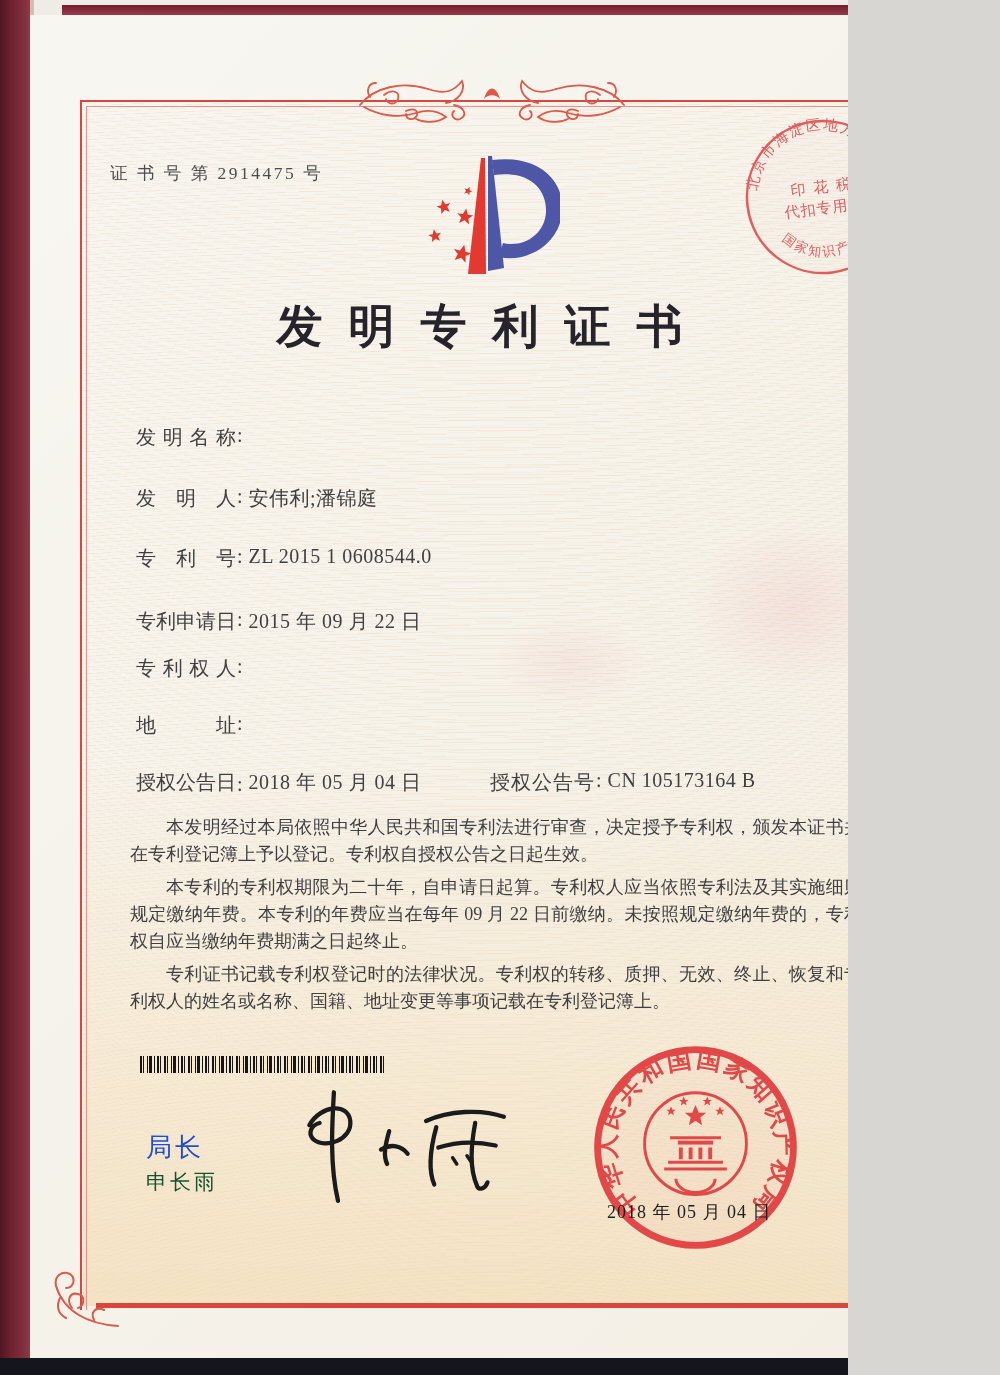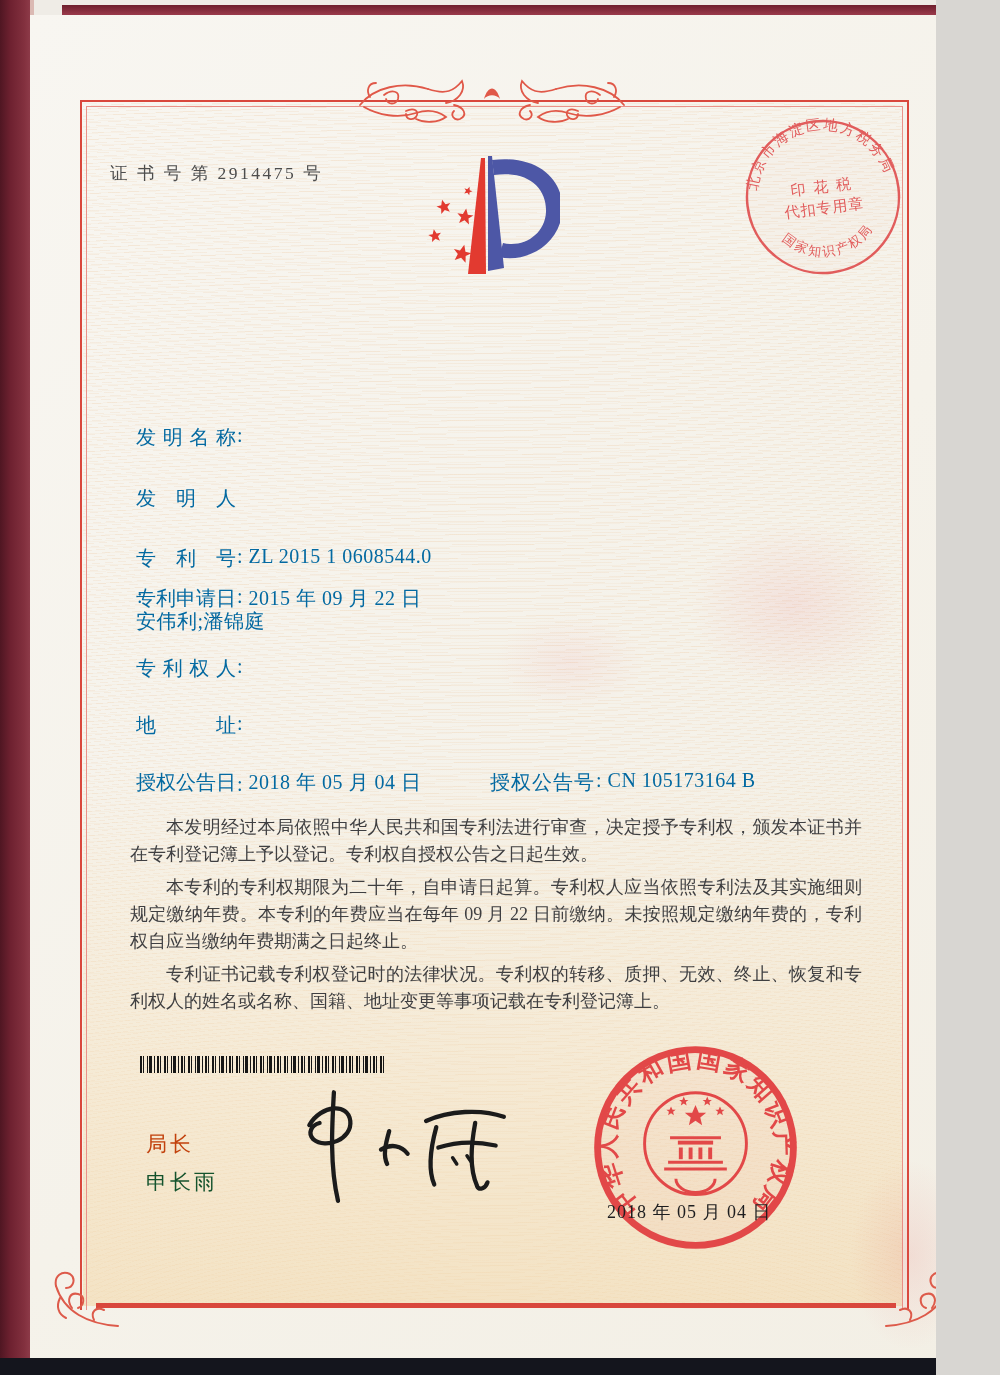--- a/index.html
+++ b/index.html
@@ -1,16 +1,16 @@
 <!DOCTYPE html>
 <html><head>
 <meta charset="utf-8">
 <style>
   html,body{margin:0;padding:0;background:#d8d6d2;}
-  .page{position:relative;width:936px;height:1375px;overflow:hidden;
+  .page{position:relative;width:848px;height:1375px;overflow:hidden;
         font-family:"Liberation Serif","DejaVu Serif",serif;background:#efece6;}
   
   .book-left{position:absolute;left:0;top:0;width:30px;height:1375px;
     background:linear-gradient(90deg,#4f1622 0%,#6e2130 35%,#82303e 80%,#8d3a48 100%);}
   .book-left-hl{position:absolute;left:30px;top:0;width:4px;height:1375px;background:#d9ab a4;
     background:#d3a49c;opacity:.7;}
   .book-top{position:absolute;left:62px;top:5px;width:938px;height:10px;
     background:linear-gradient(180deg,#6f1f2d,#9a3a4b);}
   .book-right{position:absolute;left:973px;top:10px;width:7px;height:1352px;
     background:linear-gradient(90deg,#8f3240,#a84856);}
@@ -35,34 +35,34 @@
     background:radial-gradient(closest-side,rgba(231,128,140,.14),rgba(231,128,140,0));}
   .smudge2{left:495px;top:615px;width:150px;height:95px;
     background:radial-gradient(closest-side,rgba(231,128,140,.10),rgba(231,128,140,0));}
   .smudge3{left:850px;top:1160px;width:120px;height:190px;
     background:radial-gradient(closest-side,rgba(224,90,90,.13),rgba(224,90,90,0));}
   
   .cert-no{position:absolute;left:110px;top:161px;font-size:17.5px;letter-spacing:2.5px;color:#4d4d4d;}
   .logo{position:absolute;left:410px;top:150px;width:150px;height:140px;}
   .title{position:absolute;left:80px;top:296px;width:825px;text-align:center;
     font-size:46px;font-weight:600;letter-spacing:26px;color:#26242a;}
-  .field{position:absolute;left:136px;font-size:20px;color:#0369a1;display:flex;align-items:flex-start;}
+  .field{position:absolute;left:136px;font-size:20px;color:#404040;display:flex;align-items:flex-start;}
   .field .lbl{display:inline-block;width:100px;text-align:justify;text-align-last:justify;flex:0 0 100px;}
   .field .col{margin:0 6px 0 1px;}
   .field .val{letter-spacing:.5px;}
-  .f-name{top:424px;} .f-inventor{top:485px;flex-direction:column;} .f-patno{top:545px;}
-  .f-filing{top:585px;} .f-patentee{top:655px;}
+  .f-name{top:424px;} .f-inventor{top:485px;} .f-patno{top:545px;}
+  .f-filing{top:608px;} .f-patentee{top:655px;}
   .f-address{top:712px;} .f-address .val{width:598px;line-height:31px;}
   .f-grantdate{top:769px;align-items:flex-end;} .f-grantno{top:769px;left:490px;}
   .f-grantno .lbl{letter-spacing:1px;width:auto;flex:0 0 auto;text-align-last:auto;}
   .paras{position:absolute;left:130px;top:814px;width:744px;font-size:18px;line-height:27px;color:#3f3f41;text-align:justify;}
   .paras p{margin:0 12px 6px 0;text-indent:2em;}
   .barcode{position:absolute;left:140px;top:1056px;width:245px;height:17px;
     background:repeating-linear-gradient(90deg,#161616 0 2px,rgba(0,0,0,0) 2px 3px,#161616 3px 4px,rgba(0,0,0,0) 4px 7px,#161616 7px 8px,rgba(0,0,0,0) 8px 9px,#161616 9px 12px,rgba(0,0,0,0) 12px 14px,#161616 14px 15px,rgba(0,0,0,0) 15px 17px,#161616 17px 19px,rgba(0,0,0,0) 19px 20px,#161616 20px 21px,rgba(0,0,0,0) 21px 24px);}
-  .sig-title{position:absolute;left:146px;top:1130px;font-size:21px;letter-spacing:3px;color:#c2410c;
+  .sig-title{position:absolute;left:146px;top:1130px;font-size:26px;letter-spacing:3px;color:#1d4ed8;
     font-family:"Liberation Sans","DejaVu Sans",sans-serif;font-weight:500;}
   .sig-name{position:absolute;left:146px;top:1168px;font-size:21px;letter-spacing:3px;color:#14532d;
     font-family:"Liberation Sans","DejaVu Sans",sans-serif;font-weight:500;}
   .signature{position:absolute;left:295px;top:1086px;width:215px;height:118px;}
   .office-seal{position:absolute;left:578px;top:1030px;width:235px;height:235px;z-index:2;}
   .seal-date{position:absolute;left:607px;top:1200px;font-size:18px;letter-spacing:1px;color:#1d1d1f;z-index:3;}
   .footer{position:absolute;left:80px;top:1263px;width:785px;text-align:center;
     font-size:15px;letter-spacing:2px;color:#55514a;}
   .tax-seal{position:absolute;left:738px;top:112px;width:170px;height:170px;transform:rotate(-7deg);opacity:.95;}
   .ornament-top{position:absolute;left:354px;top:70px;width:276px;height:58px;}
@@ -137,20 +137,21 @@
     <path d="M82,10 C132,4 156,34 152,64 C148,96 116,113 89,107 L93,93 C114,98 135,84 136,62 C137,38 118,20 84,25 Z" fill="#4d57a6"></path>
     <path d="M78,6 L82,6 L94,118 L78,121 Z" fill="#4d57a6"></path>
     <path d="M71,8 L75,8 L76,124 L58,124 Z" fill="#e23a30"></path>
     <use href="#st" transform="translate(34,57) scale(0.75) rotate(-15)" fill="#e23a30"></use>
     <use href="#st" transform="translate(58,41) scale(0.45) rotate(20)" fill="#e23a30"></use>
     <use href="#st" transform="translate(55,67) scale(0.85) rotate(8)" fill="#e23a30"></use>
     <use href="#st" transform="translate(25,86) scale(0.68) rotate(-10)" fill="#e23a30"></use>
     <use href="#st" transform="translate(52,104) scale(0.95) rotate(14)" fill="#e23a30"></use>
   </svg>
 
+  <div class="title">发明专利证书</div>
 
   <div class="field f-name">
     <span class="lbl">发明名称</span>
       <span class="col">:</span>
   </div>
   <div class="field f-inventor">
     <span class="lbl">发明人</span>
       <span class="col">:</span>
     <span class="val">安伟利;潘锦庭</span>
   </div>

